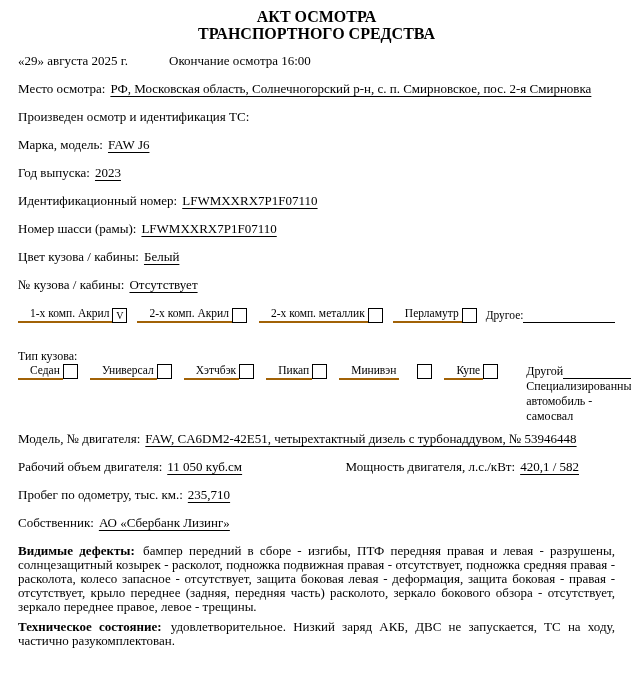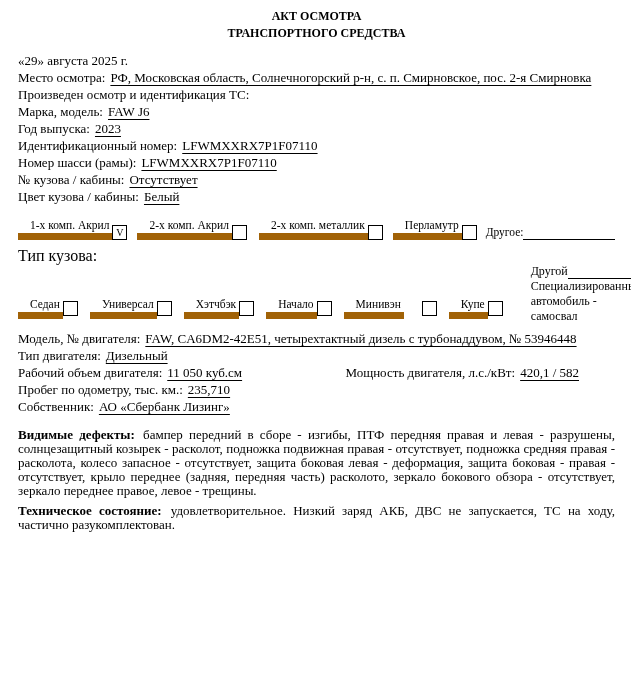--- a/index.html
+++ b/index.html
@@ -5,50 +5,50 @@
   html, body { margin: 0; padding: 0; }
   body {
     width: 631px; height: 696px; overflow: hidden;
     background: #ffffff; color: #000000;
     font-family: "Liberation Serif", serif;
     font-size: 13px;
     -webkit-font-smoothing: antialiased;
   }
   .page { padding: 8px 16px 0 18px; }
 
-  .title { text-align: center; font-weight: bold; font-size: 12px; line-height: 17px; }
+  .title { text-align: center; font-weight: bold; font-size: 16px; line-height: 17px; }
 
   .daterow { display: flex; margin-top: 10px; line-height: 17px; }
   .daterow .d2 { margin-left: 77px; }
   .daterow .d3 { margin-left: 41px; }
 
-  .line { line-height: 17px; }
+  .line { line-height: 17px; margin-top: 11px; }
   .lbl { margin-right: 5px; }
   .val { text-decoration: underline; text-underline-offset: 3px; }
 
   .two-col { display: flex; justify-content: center; }
   .col-right { margin-left: auto; margin-right: 36px; }
 
   
   .cbrow { display: flex; align-items: flex-end; font-size: 11.5px; margin-top: 14px; }
   .cb { display: inline-flex; align-items: flex-end; }
-  .cb-label { border-bottom: 7px solid #a16207; padding: 0 3px 2px 12px; white-space: nowrap; }
+  .cb-label { border-bottom: 2px solid #a16207; padding: 0 3px 2px 12px; white-space: nowrap; }
   .cb-box {
     width: 13px; height: 13px; border: 1px solid #000; box-sizing: content-box;
     font-size: 10px; line-height: 13px; text-align: center; margin-bottom: 0px;
     background: #fff;
   }
   .gap10 { margin-left: 10px; }
   .gap12 { margin-left: 12px; }
   .other-label { margin-left: 9px; padding-bottom: 2px; white-space: nowrap; }
   .blank { display: inline-block; border-bottom: 1px solid #000; height: 13px; }
 
-  .bodytype-caption { font-size: 16px; line-height: 14px; margin-top: 9px; }
+  .bodytype-caption { font-size: 12px; line-height: 14px; margin-top: 26px; }
   .bodytype-row { margin-top: 1px; align-items: flex-start; }
-  .bodytype-row .cb { align-items: center; margin-top: 34px; }
+  .bodytype-row .cb { align-items: flex-start; }
   .mini-gap { margin-left: 18px; }
   .other-block { margin-left: 28px; font-size: 12px; line-height: 15px; }
   .other-block .first { display: flex; align-items: flex-end; }
   .other-block .blank { width: 75px; }
 
   .para { text-align: justify; line-height: 14px; margin: 13px 0 0 0; }
   .para b { margin-right: 2px; }
   .para.cond { margin-top: 6px; }
 </style>
 </head>
@@ -56,20 +56,21 @@
 
 <div class="page">
 
   <div class="title">
     <div>АКТ ОСМОТРА</div>
     <div>ТРАНСПОРТНОГО СРЕДСТВА</div>
   </div>
 
   <div class="daterow">
     <span class="d1">«29» августа 2025 г.</span>
+    <span class="d3">Окончание осмотра 16:00</span>
   </div>
 
   <div class="line">
     <span class="lbl">Место осмотра:</span><span class="val">РФ, Московская область, Солнечногорский р-н, с. п. Смирновское, пос. 2-я Смирновка</span>
   </div>
 
   <div class="line">Произведен осмотр и идентификация ТС:</div>
 
   <div class="line">
     <span class="lbl">Марка, модель:</span><span class="val">FAW J6</span>
@@ -82,25 +83,25 @@
 
   <div class="line">
     <span class="lbl">Идентификационный номер:</span><span class="val">LFWMXXRX7P1F07110</span>
   </div>
 
   <div class="line">
     <span class="lbl">Номер шасси (рамы):</span><span class="val">LFWMXXRX7P1F07110</span>
   </div>
 
   <div class="line">
-    <span class="lbl">№ кузова / кабины:</span><span class="val">Отсутствует</span>
+    <span class="lbl">Цвет кузова / кабины:</span><span class="val">Белый</span>
   </div>
 
   <div class="line">
-    <span class="lbl">Цвет кузова / кабины:</span><span class="val">Белый</span>
+    <span class="lbl">№ кузова / кабины:</span><span class="val">Отсутствует</span>
   </div>
 
   <div class="cbrow">
     <span class="cb">
       <span class="cb-label">1-х комп. Акрил</span>
         <span class="cb-box">V</span>
     </span>
     <span class="cb gap10">
       <span class="cb-label">2-х комп. Акрил</span>
         <span class="cb-box"></span>
@@ -126,21 +127,21 @@
     </span>
     <span class="cb gap12">
       <span class="cb-label">Универсал</span>
         <span class="cb-box"></span>
     </span>
     <span class="cb gap12">
       <span class="cb-label">Хэтчбэк</span>
         <span class="cb-box"></span>
     </span>
     <span class="cb gap12">
-      <span class="cb-label">Начало</span>
+      <span class="cb-label">Пикап</span>
         <span class="cb-box"></span>
     </span>
     <span class="cb gap12">
       <span class="cb-label">Минивэн</span>
         <span class="cb-box mini-gap"></span>
     </span>
     <span class="cb gap12">
       <span class="cb-label">Купе</span>
         <span class="cb-box"></span>
     </span>
@@ -151,23 +152,20 @@
       </span>
       <div>Специализированный,</div>
       <div>автомобиль - самосвал</div>
     </span>
   </div>
 
   <div class="line" style="margin-top:6px">
     <span class="lbl">Модель, № двигателя:</span><span class="val">FAW, CA6DM2-42E51, четырехтактный дизель с турбонаддувом, № 53946448</span>
   </div>
 
-  <div class="line">
-    <span class="lbl">Тип двигателя:</span><span class="val">Дизельный</span>
-  </div>
 
   <div class="line two-col">
     <span>
       <span class="lbl">Рабочий объем двигателя:</span><span class="val">11 050 куб.см</span>
     </span>
     <span class="col-right">
       <span class="lbl">Мощность двигателя, л.с./кВт:</span><span class="val">420,1 / 582</span>
     </span>
   </div>
 

